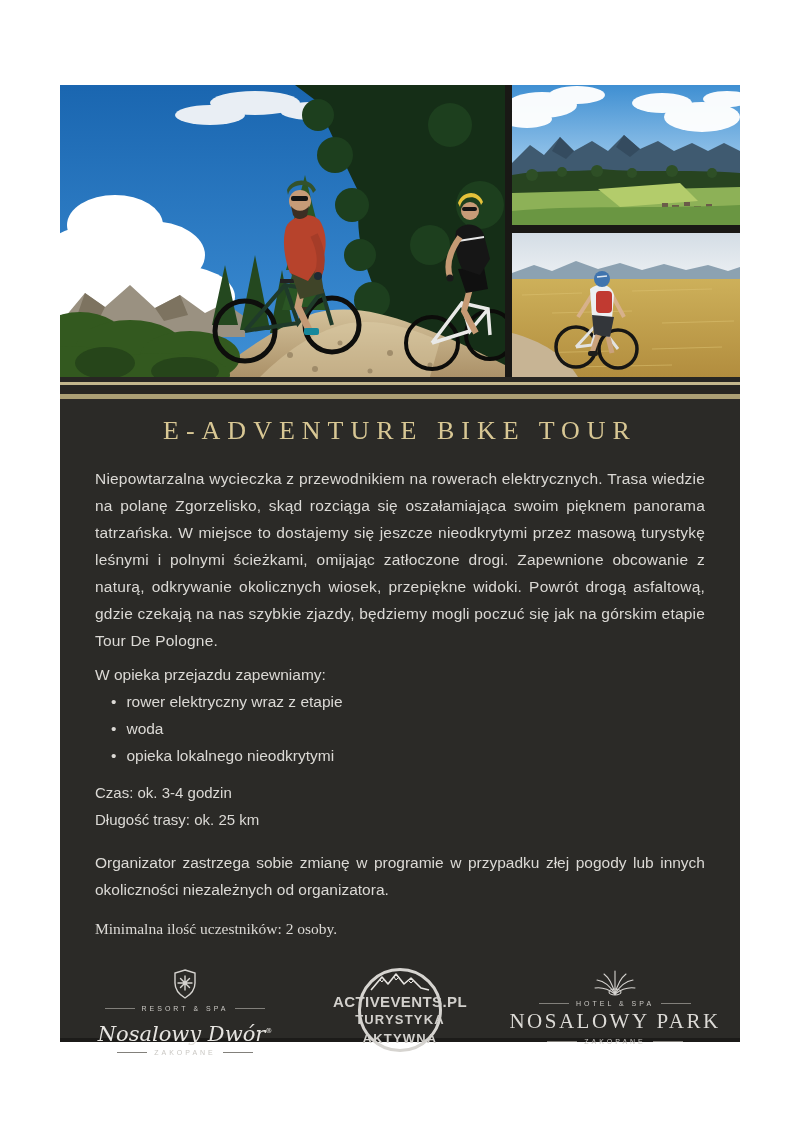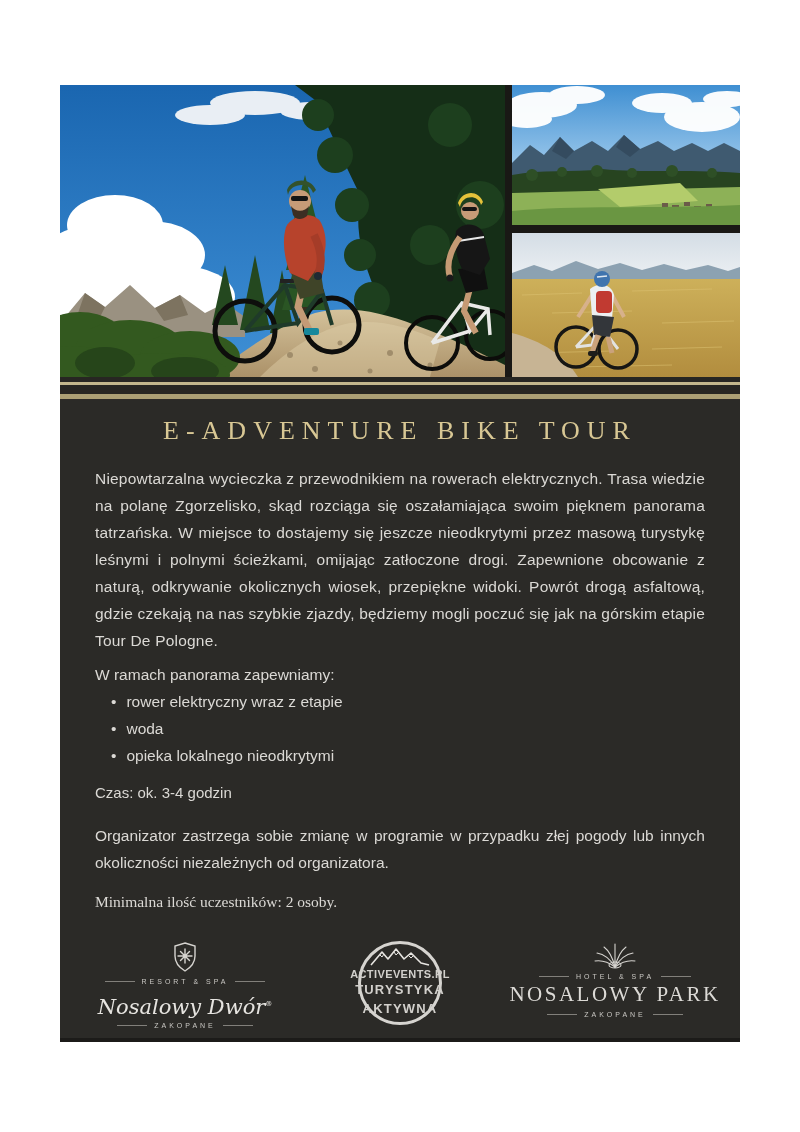--- a/index.html
+++ b/index.html
@@ -38,21 +38,21 @@
   .logos { display:flex; justify-content:space-between; align-items:flex-start; margin-top:26px; }
   .logo { width:180px; display:flex; flex-direction:column; align-items:center; color:#d2d0cc; }
   .tagrow { display:flex; align-items:center; gap:7px; font-size:7px; letter-spacing:3px; color:#c9c7c3; white-space:nowrap; }
   .tagrow .rule { width:30px; height:1px; background:#82807b; }
   .logo-dwor .tagrow { margin-top:5px; }
   .script-name { font-family:"DejaVu Serif", serif; font-style:italic; font-size:21px; color:#e6e4e0; margin-top:10px; white-space:nowrap; }
   .script-name sup { font-size:7px; vertical-align:super; }
   .logo-dwor .tagrow.bottom { margin-top:3px; }
   .circle { width:84px; height:84px; border:3px solid #d6d4d0; border-radius:50%;
             display:flex; flex-direction:column; align-items:center; justify-content:center; gap:1px; }
-  .ae-name { font-size:11px; font-weight:bold; letter-spacing:0.4px; white-space:nowrap; }
+  .ae-name { font-size:15px; font-weight:bold; letter-spacing:0.4px; white-space:nowrap; }
   .ae-sub { font-size:13px; font-weight:bold; letter-spacing:1.2px; line-height:1.45; text-align:center; }
   .logo-park .tagrow { margin-top:4px; }
   .park-name { font-family:"Liberation Serif", serif; font-size:21px; letter-spacing:2.5px; color:#dcdad6; margin-top:2px; white-space:nowrap;text-align:right; }
   .logo-park .tagrow.bottom { margin-top:4px; }
 </style>
 </head>
 <body>
 
 <div class="page">
   <div class="content">
@@ -257,28 +257,29 @@
         <div class="s2"></div>
         <div class="s3"></div>
         <div class="s4"></div>
     </div>
 
     <div class="panel">
       <h1 class="title">E-ADVENTURE BIKE TOUR</h1>
 
       <p class="intro">Niepowtarzalna wycieczka z przewodnikiem na rowerach elektrycznych. Trasa wiedzie na polanę Zgorzelisko, skąd rozciąga się oszałamiająca swoim pięknem panorama tatrzańska. W miejsce to dostajemy się jeszcze nieodkrytymi przez masową turystykę leśnymi i polnymi ścieżkami, omijając zatłoczone drogi. Zapewnione obcowanie z naturą, odkrywanie okolicznych wiosek, przepiękne widoki. Powrót drogą asfaltową, gdzie czekają na nas szybkie zjazdy, będziemy mogli poczuć się jak na górskim etapie Tour De Pologne.</p>
 
-      <p class="list-intro">W ramach panorama zapewniamy:</p>
+      <p class="list-intro">W opieka przejazdu zapewniamy:</p>
       <ul class="included">
         <li>rower elektryczny wraz z etapie</li>
         <li>woda</li>
         <li>opieka lokalnego nieodkrytymi</li>
       </ul>
 
       <p class="meta first">Czas: ok. 3-4 godzin</p>
+      <p class="meta">Długość trasy: ok. 25 km</p>
 
       <p class="disclaimer">Organizator zastrzega sobie zmianę w programie w przypadku złej pogody lub innych okoliczności niezależnych od organizatora.</p>
 
       <p class="minpart">Minimalna ilość uczestników: 2 osoby.</p>
 
       <div class="logos">
 
         <div class="logo logo-dwor">
           <svg width="26" height="32" viewBox="0 0 26 32" aria-hidden="true">
             <path d="M13,2 L23,5 L23,15 C23,23 18,27 13,30 C8,27 3,23 3,15 L3,5 Z" fill="none" stroke="#d6d4d0" stroke-width="1.4"></path>

